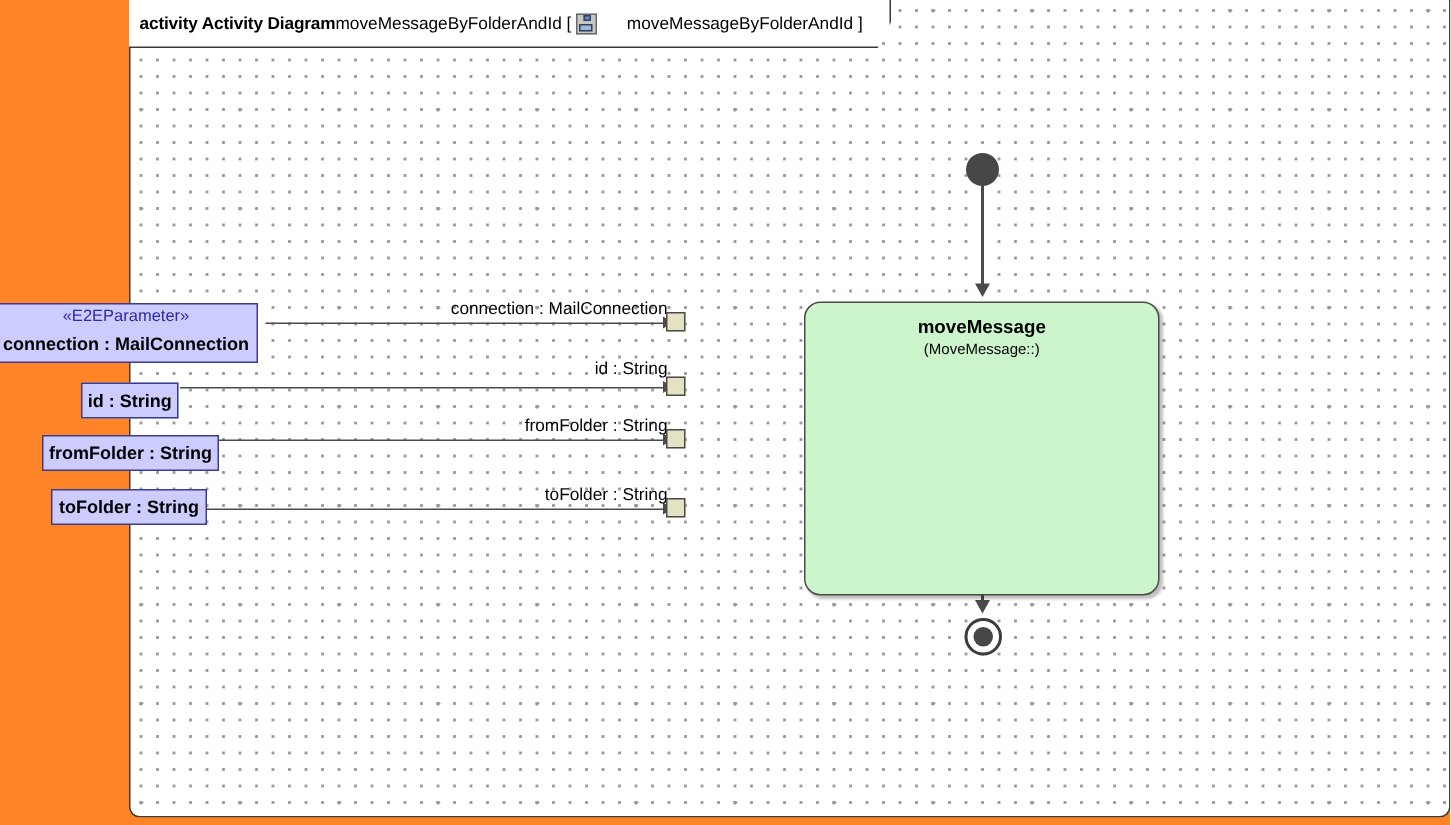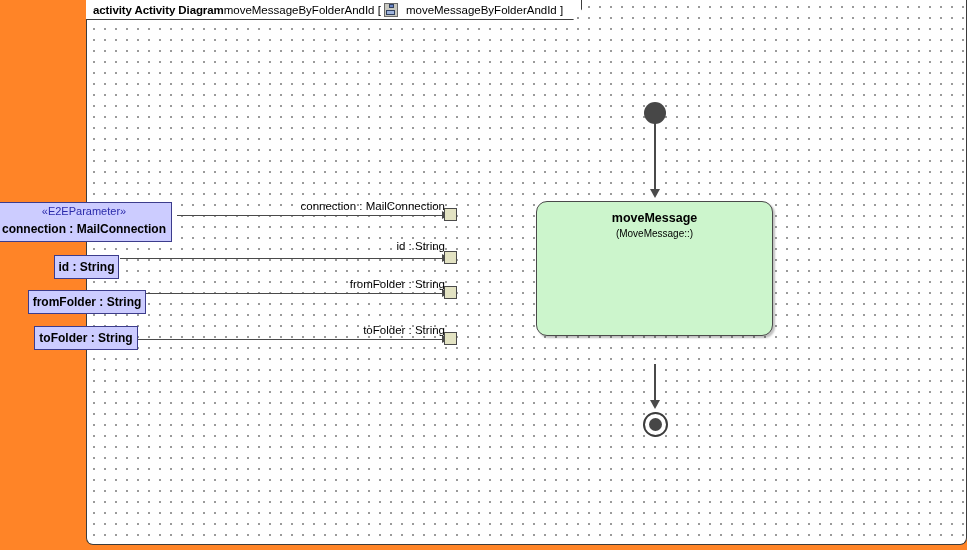--- a/index.html
+++ b/index.html
@@ -52,21 +52,21 @@
     width: 86px;
     height: 550px;
     background: #FF8427;
   }
 
   
   #title-tab {
     position: absolute;
     left: 86px;
     top: 0px;
-    height: 20px;
+    height: 32px;
     padding: 0 10px 0 7px;
     display: flex;
     align-items: center;
     background: #FFFFFF;
     border-right: 1px solid #3C3C3C;
     border-bottom: 1px solid #3C3C3C;
     box-sizing: border-box;
     white-space: nowrap;
     font-size: 11.5px;
     color: #000000;
@@ -179,21 +179,21 @@
     z-index: 5;
     text-align: right;
   }
 
   
   #activity-node {
     position: absolute;
     left: 449px;
     top: 201px;
     width: 237px;
-    height: 135px;
+    height: 196px;
     background: #CCF5CC;
     border: 1px solid #4A4A4A;
     border-radius: 11px;
     box-sizing: border-box;
     box-shadow: 2px 2px 2px rgba(0,0,0,0.25);
     z-index: 5;
   }
   #activity-title {
     margin-top: 9px;
     text-align: center;
@@ -329,16 +329,16 @@
   </div>
 
   <div class="param-box param-name" id="param-tofolder">
     <span>toFolder : String</span>
   </div>
 
   <div id="title-tab">
     <span class="tt-bold">activity Activity Diagram</span>
     <span class="tt-norm">moveMessageByFolderAndId [</span>
     <span id="tab-icon"></span>
-    <span class="tt-norm" style="margin-left:4px">moveMessageByFolderAndId ]</span>
+    <span class="tt-norm" style="margin-left:16px">moveMessageByFolderAndId ]</span>
   </div>
 
 </div>
 
 </body></html>

